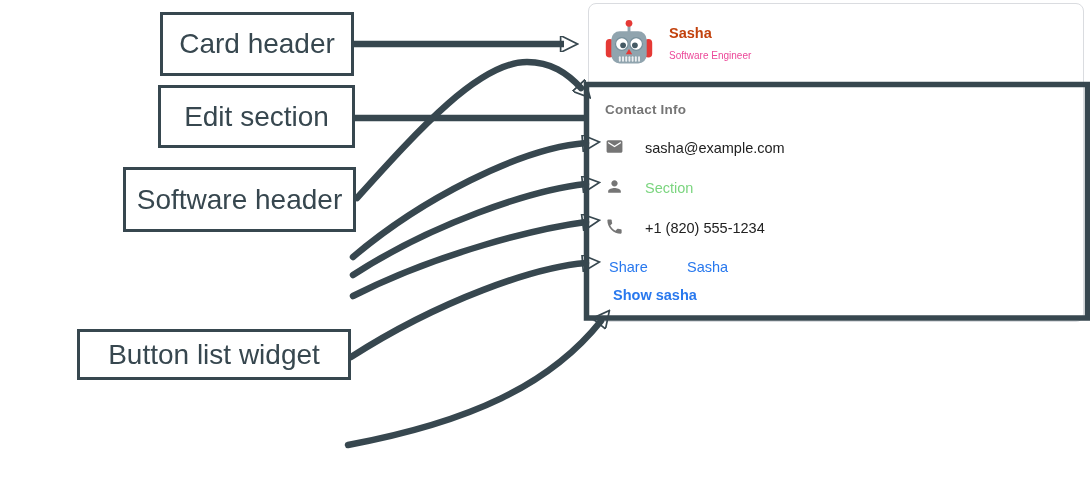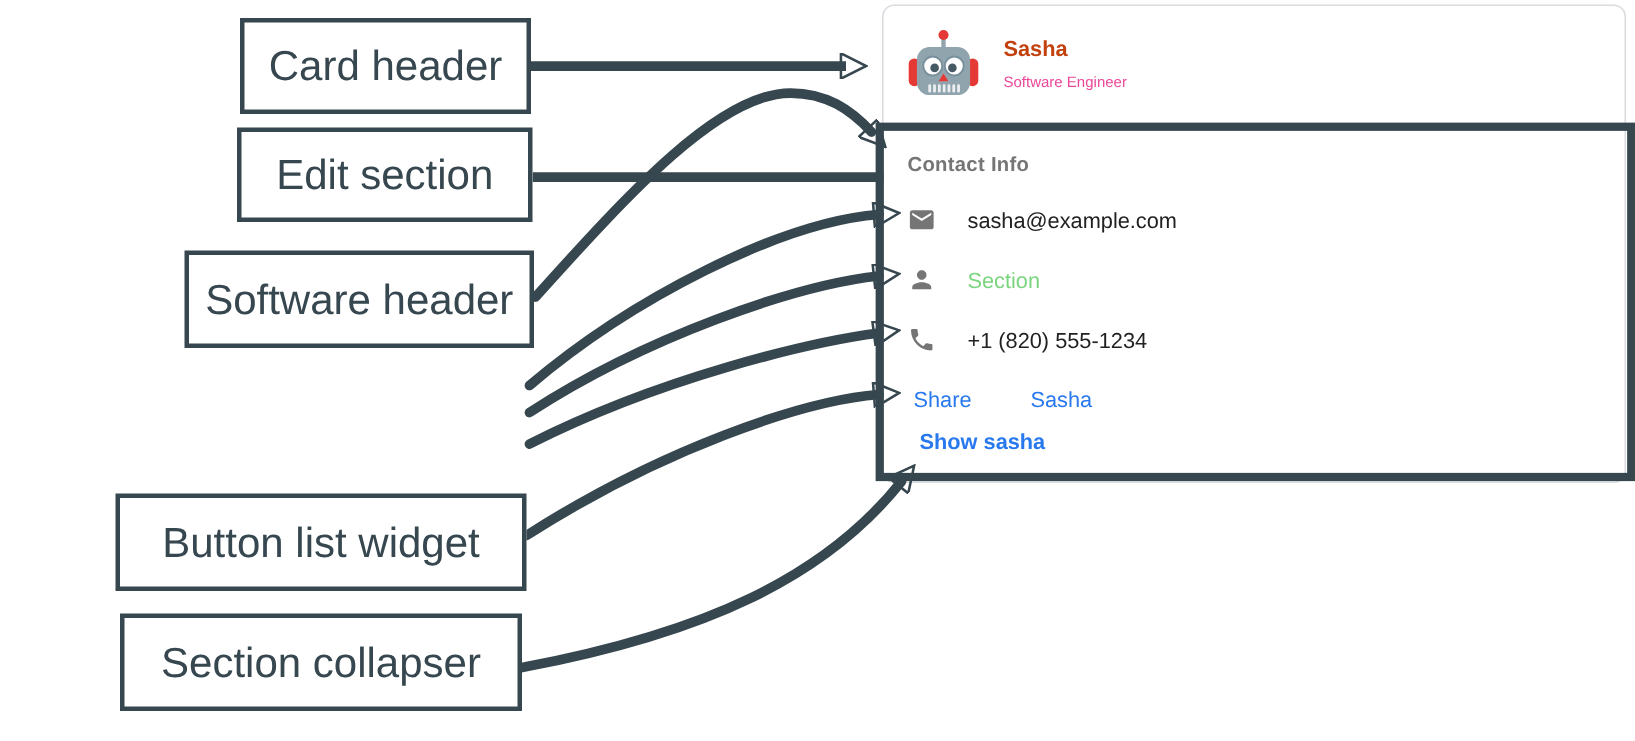--- a/index.html
+++ b/index.html
@@ -23,21 +23,21 @@
     display: flex;
     align-items: center;
     justify-content: center;
     z-index: 6;
     white-space: nowrap;
   }
   .lbl-card-header      { left: 160px; top:  12px; width: 194px; height: 64px; }
   .lbl-card-section     { left: 158px; top:  85px; width: 197px; height: 63px; }
   .lbl-section-header   { left: 123px; top: 167px; width: 233px; height: 65px; }
   .lbl-decorated-text   { left:  12px; top: 249px; width: 342px; height: 65px; }
-  .lbl-button-list      { left:  77px; top: 329px; width: 274px; height: 65px; }
+  .lbl-button-list      { left:  77px; top: 329px; width: 274px; height: 51px; }
   .lbl-section-collapser{ left:  80px; top: 409px; width: 268px; height: 65px; }
 
   
   .arrows {
     position: absolute;
     left: 0; top: 0;
     width: 1090px; height: 494px;
     z-index: 5;
     pointer-events: none;
   }
@@ -198,15 +198,14 @@
 
     <path d="M 351 357 C 440 300 535 267 586 263" stroke-width="6.5" stroke-linecap="round" marker-end="url(#ah)"></path>
 
     <path d="M 348 445 C 470 422 550 385 601 321" stroke-width="6.5" stroke-linecap="round" marker-end="url(#ah)"></path>
   </svg>
 
   <div class="anno-label lbl-card-header">Card header</div>
   <div class="anno-label lbl-card-section">Edit section</div>
   <div class="anno-label lbl-section-header">Software header</div>
   <div class="anno-label lbl-button-list">Button list widget</div>
-  <div class="anno-label lbl-section-collapser">Section collapser</div>
 
 </div>
 
 </body></html>

